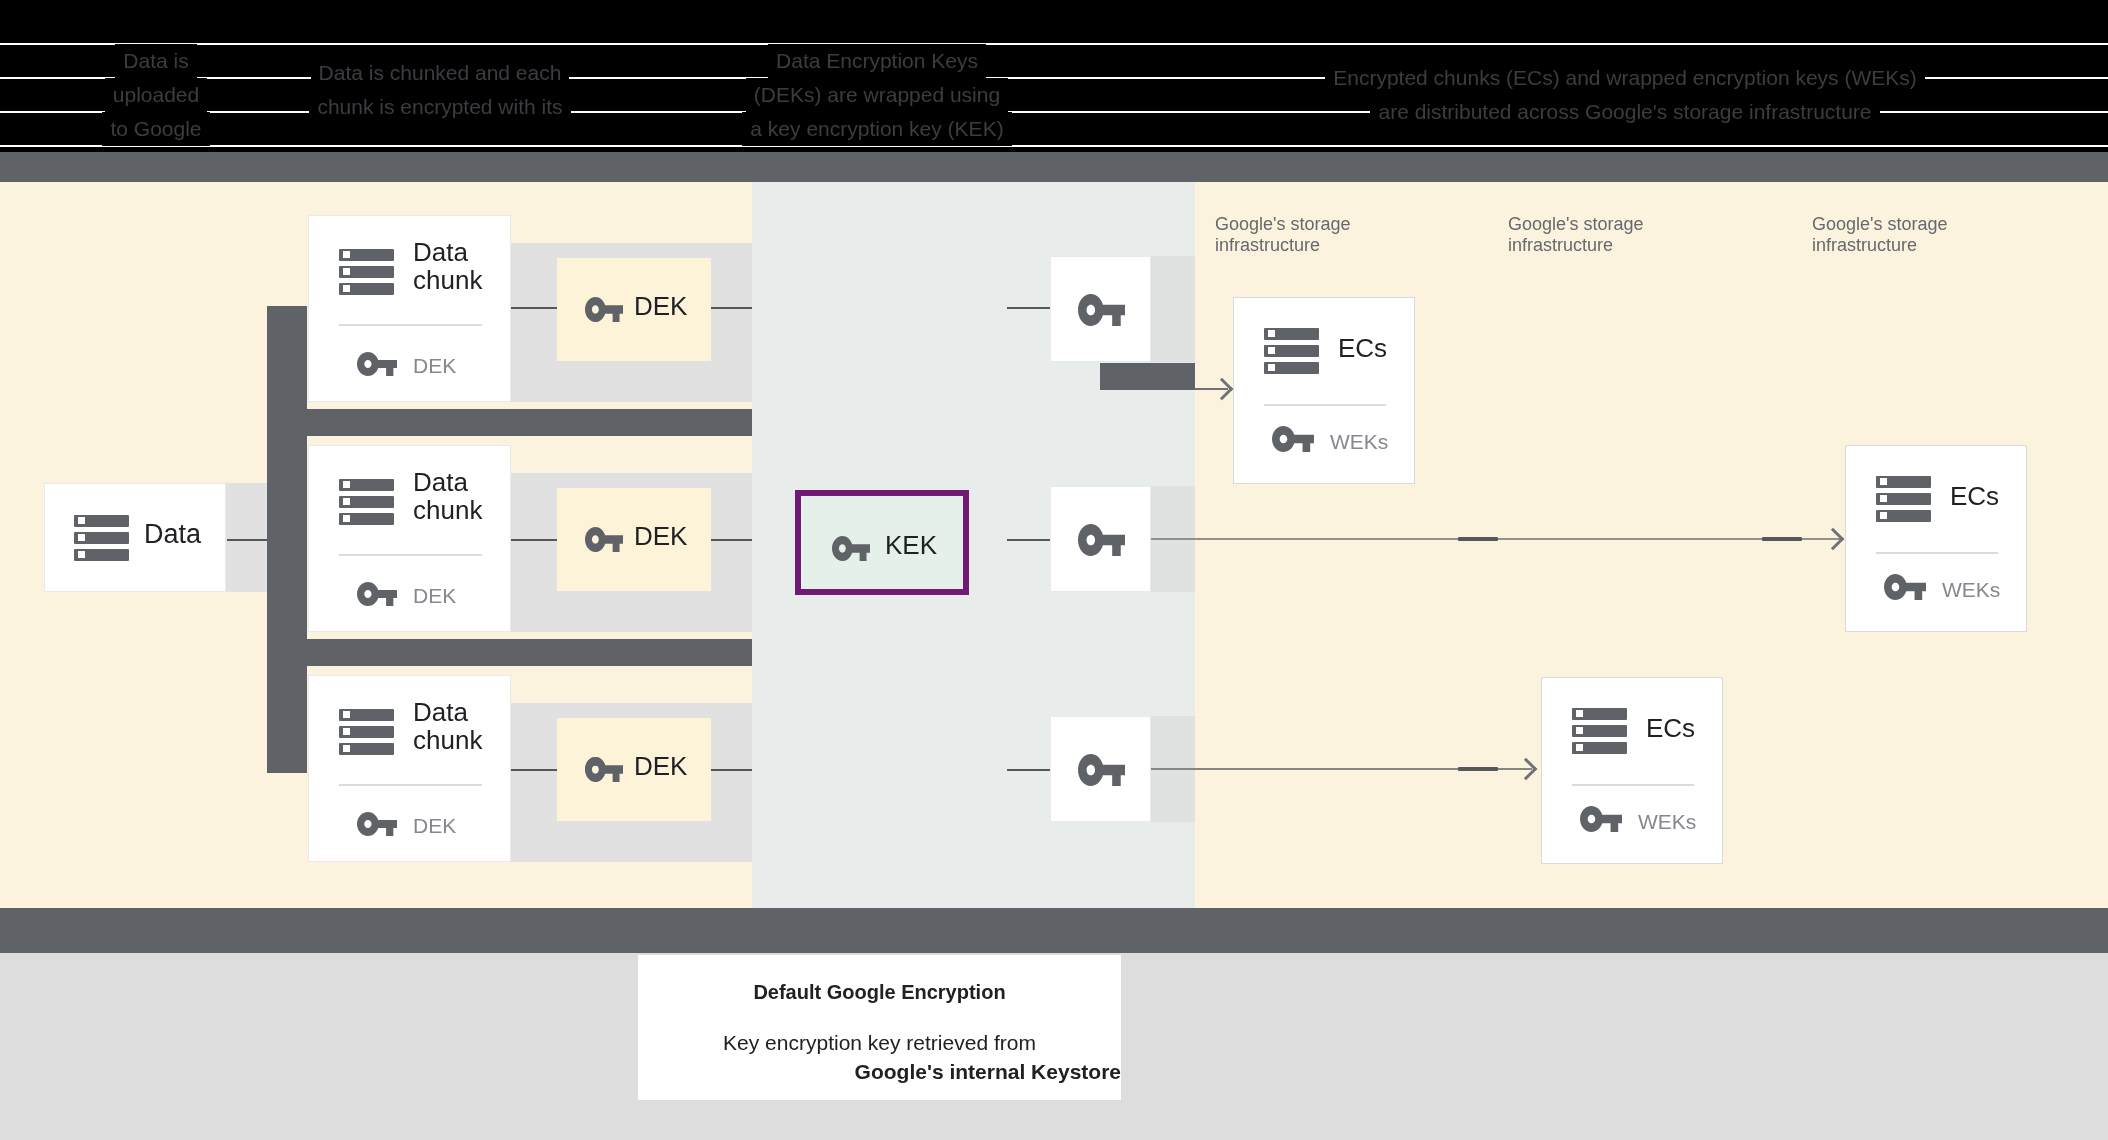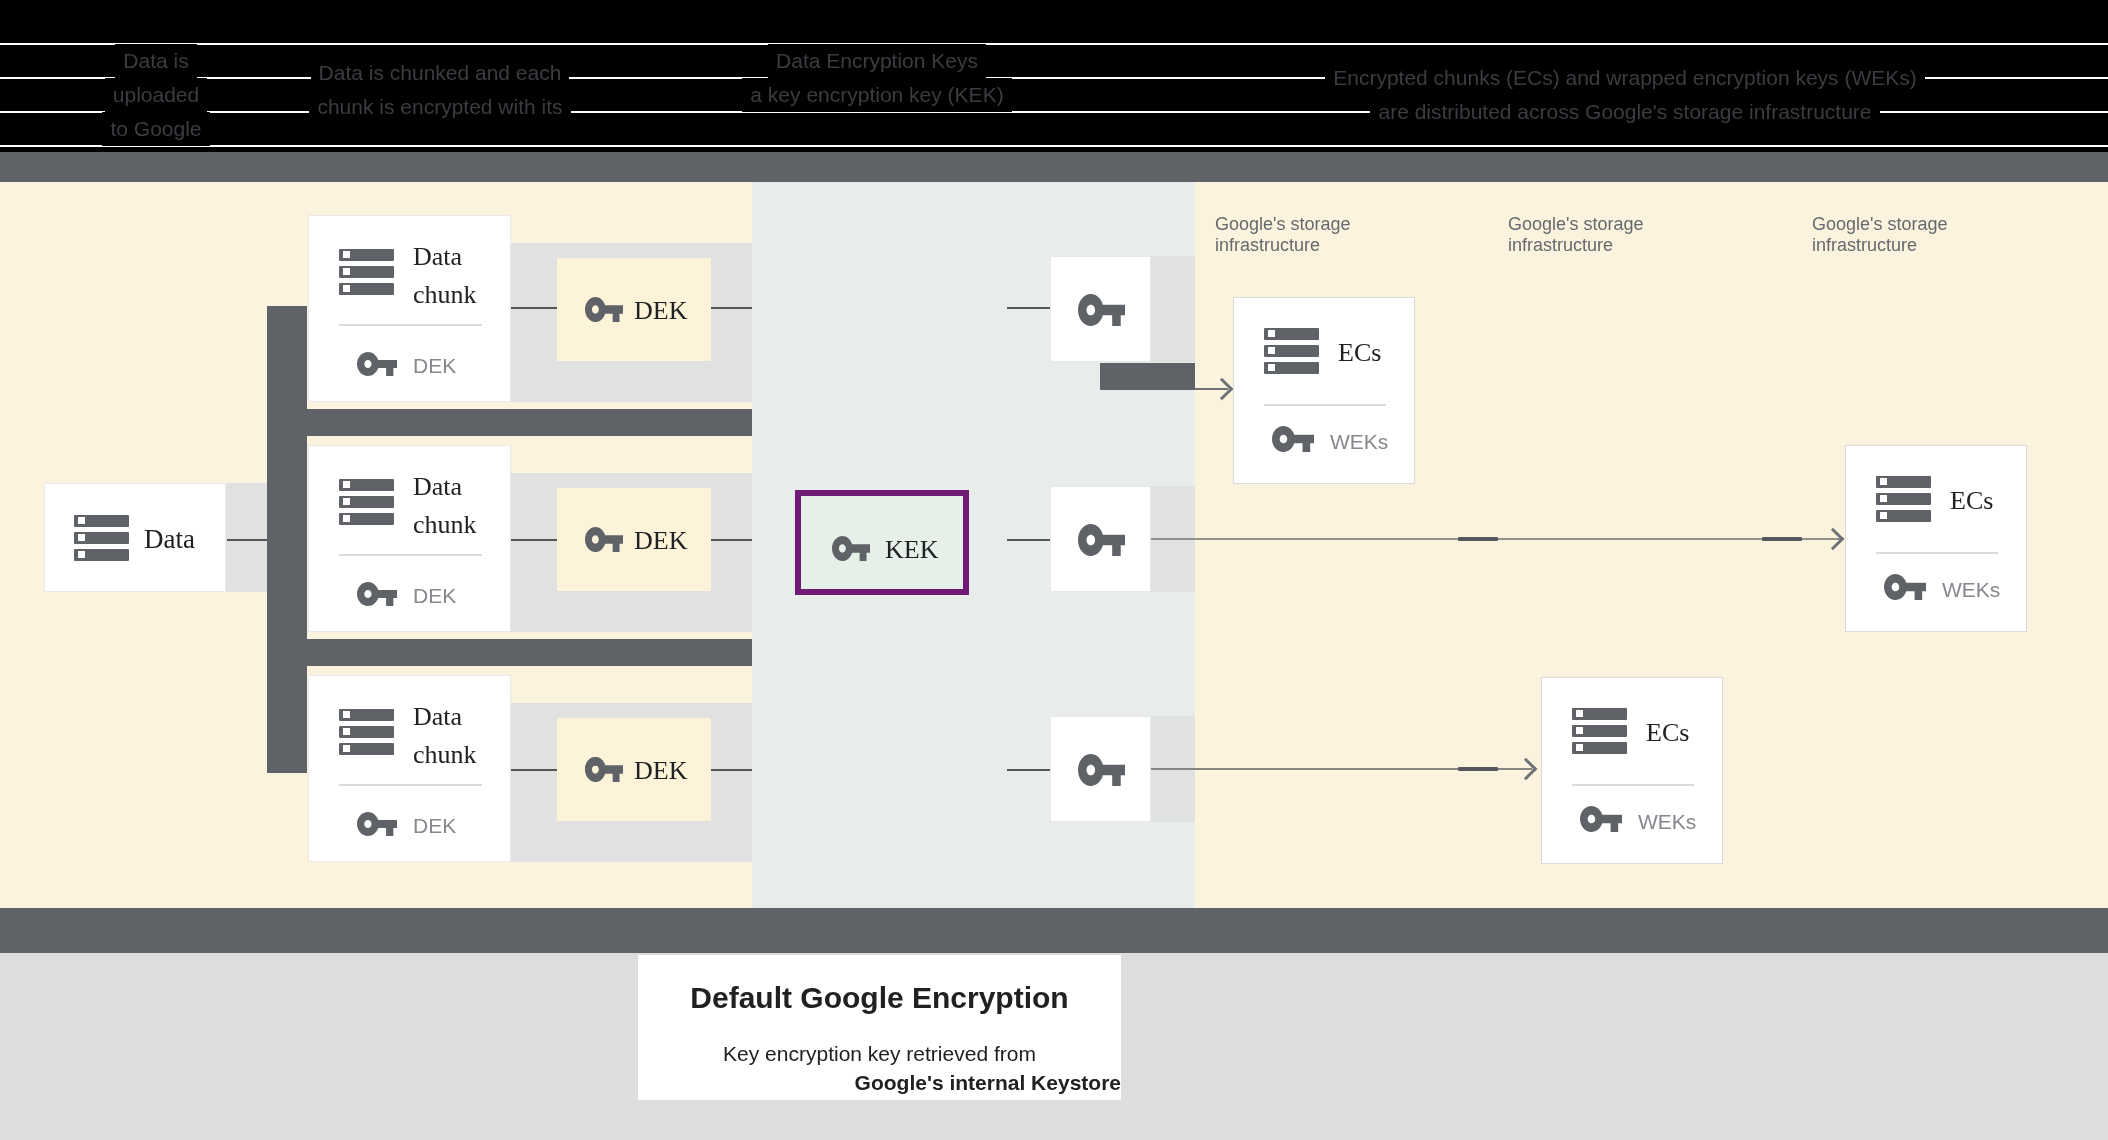--- a/index.html
+++ b/index.html
@@ -28,36 +28,36 @@
   .chev{position:absolute;width:16px;height:16px;border-top:3px solid #6E7175;
         border-right:3px solid #6E7175;transform:rotate(45deg);box-sizing:border-box;}
 
   
   .wbox{position:absolute;background:#FFFFFF;border:1px solid #E9E9E9;box-sizing:border-box;}
   .ecsbox{border:1px solid #D8DADC;}
   .dekbox{position:absolute;background:#FCF3D9;}
   .kekbox{position:absolute;background:#E4F0E8;border:6px solid #701a75;box-sizing:border-box;}
   .divider{position:absolute;height:2px;background:#D9DBDD;}
 
-  .title{position:absolute;color:#202124;font-size:26px;line-height:38px;white-space:pre-line;font-family:Liberation Serif, serif;}
+  .title{position:absolute;color:#202124;font-size:26px;line-height:28px;white-space:pre-line;}
   .klabel{position:absolute;color:#85888D;font-size:21px;white-space:nowrap;}
   .slabel{position:absolute;color:#66696D;font-size:18px;line-height:21px;white-space:pre-line;}
 
   
   .srv{position:absolute;width:55px;}
   .srv i{display:block;height:12px;margin-bottom:5px;background:#5F6368;position:relative;border-radius:1px;}
   .srv i:last-child{margin-bottom:0;}
   .srv i::before{content:"";position:absolute;left:4px;top:2px;width:7px;height:7px;background:#FFFFFF;}
   .key{position:absolute;fill:#5F6368;}
 
   
   .footer{position:absolute;left:0;top:953px;width:2108px;height:187px;background:#DDDDDD;}
   .note{position:absolute;left:638px;top:2px;width:483px;height:145px;background:#FFFFFF;
         text-align:center;color:#212121;}
-  .note-title{margin-top:26px;font-size:30px;font-weight:bold;}
+  .note-title{margin-top:26px;font-size:20px;font-weight:bold;}
   .note-line{font-size:21px;line-height:29px;}
   .note-line.first{margin-top:24px;}
   .bold{font-weight:bold;text-align:right;}
 </style>
 </head>
 <body>
 
 <div class="canvas">
 
   <div class="hdr">
@@ -70,20 +70,21 @@
       <div class="hl"><span>Data is</span></div>
       <div class="hl"><span>uploaded</span></div>
       <div class="hl"><span>to Google</span></div>
     </div>
     <div class="hcol" style="left:275px;top:56px;width:330px">
       <div class="hl"><span>Data is chunked and each</span></div>
       <div class="hl"><span>chunk is encrypted with its</span></div>
     </div>
     <div class="hcol" style="left:727px;top:44px;width:300px">
       <div class="hl"><span>Data Encryption Keys</span></div>
+      <div class="hl"><span>(DEKs) are wrapped using</span></div>
       <div class="hl"><span>a key encryption key (KEK)</span></div>
     </div>
     <div class="hcol" style="left:1305px;top:61px;width:640px">
       <div class="hl"><span>Encrypted chunks (ECs) and wrapped encryption keys (WEKs)</span></div>
       <div class="hl"><span>are distributed across Google's storage infrastructure</span></div>
     </div>
   </div>
 
   <div class="topbar"></div>
 

